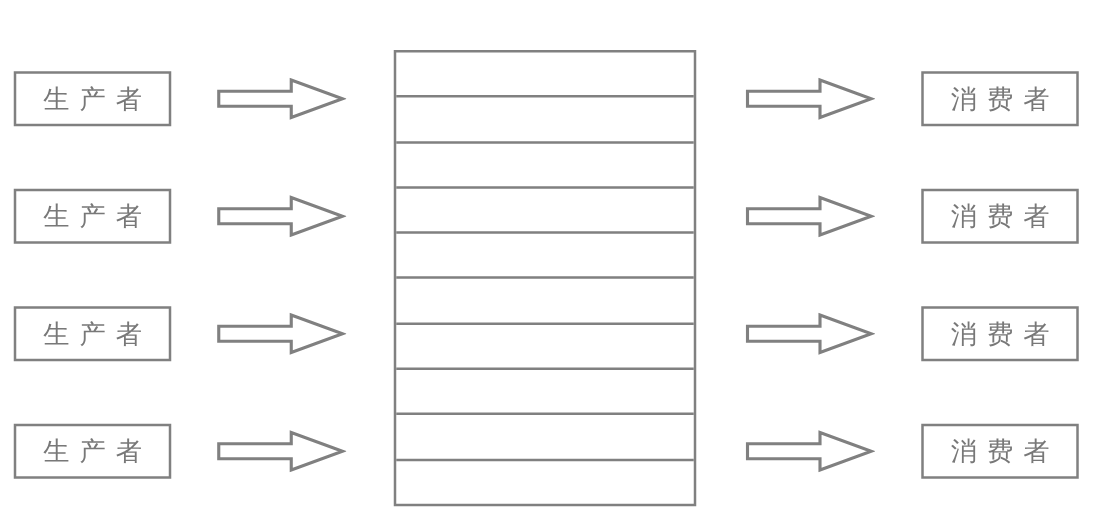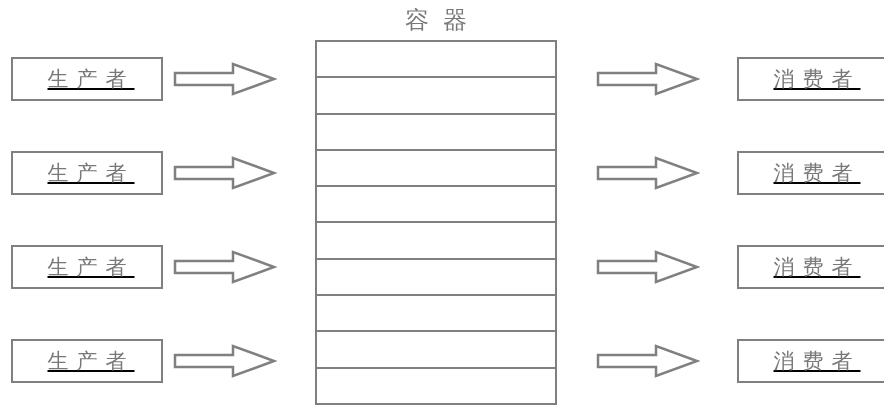--- a/index.html
+++ b/index.html
@@ -10,29 +10,28 @@
   .canvas {
     position: relative;
     width: 884px;
     height: 416px;
     background: #ffffff;
     font-family: "DejaVu Serif", "Liberation Serif", serif;
     overflow: hidden;
   }
   .node-box {
     position: absolute;
-    width: 152px;
+    width: 126px;
     height: 44px;
     border: 2px solid #808080;
     box-sizing: border-box;
     background: #ffffff;
     display: flex;
     align-items: center;
     justify-content: center;
-    text-decoration: underline;
   }
   .node-box span {
     font-size: 21px;
     color: #787878;
     letter-spacing: 8px;
     padding-left: 8px;
     white-space: nowrap;
   }
   .producer-1 { left: 11px;  top: 57px;  }
   .producer-2 { left: 11px;  top: 151px; }
@@ -91,21 +90,20 @@
     flex: 1;
     border-top: 2px solid #808080;
   }
   .slot:first-child { border-top: none; }
 </style>
 </head>
 <body>
 
 <div class="canvas">
 
-  <div class="container-title">容器</div>
 
   <div class="container-box">
       <div class="slot"></div>
       <div class="slot"></div>
       <div class="slot"></div>
       <div class="slot"></div>
       <div class="slot"></div>
       <div class="slot"></div>
       <div class="slot"></div>
       <div class="slot"></div>

